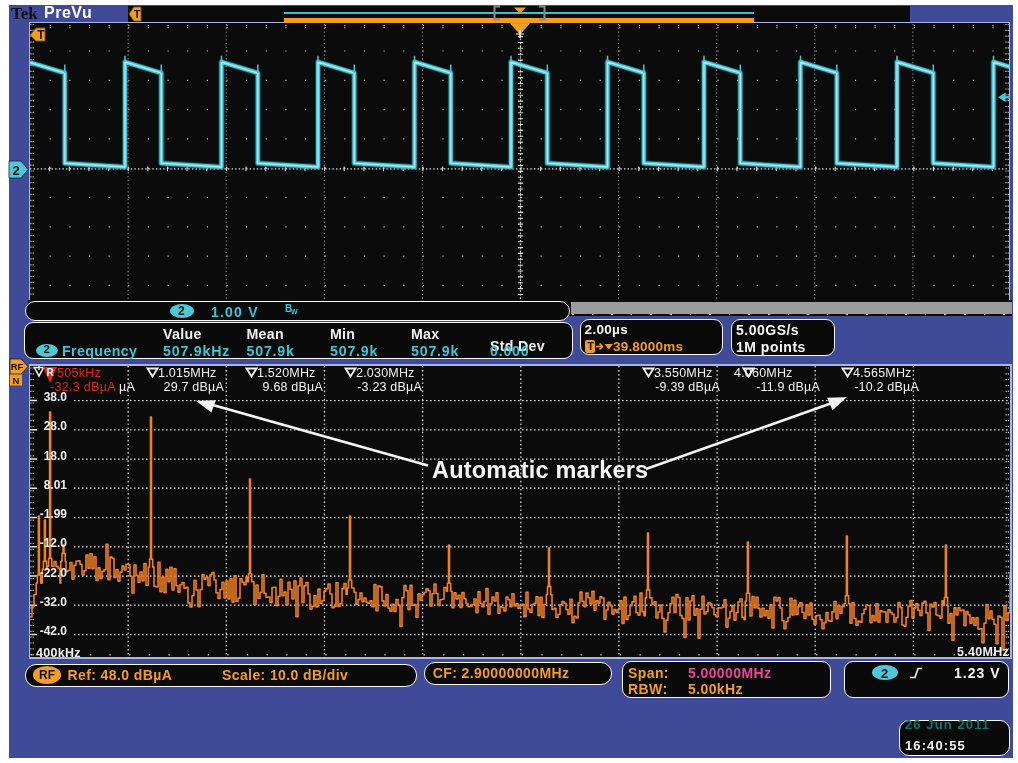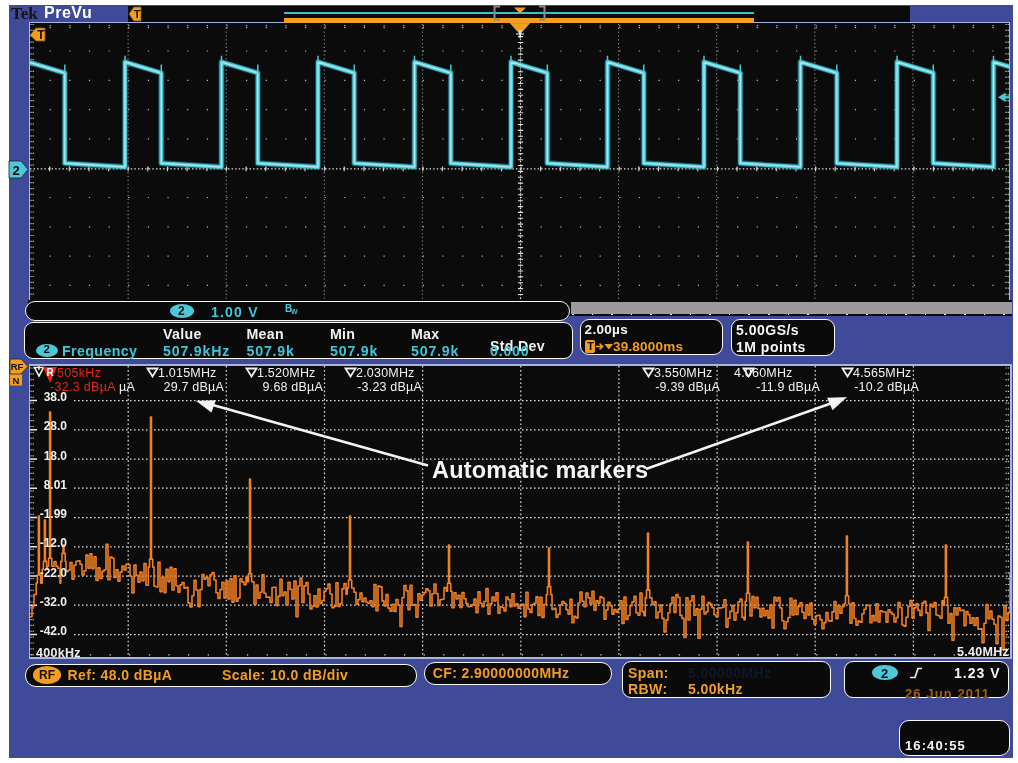--- a/index.html
+++ b/index.html
@@ -194,25 +194,25 @@
     </svg>
     <div class="box" style="left:25px;top:663.6px;width:392px;height:23px;border-radius:11px;"></div>
     <div class="ov" style="left:33px;top:666.4px;width:28px;height:17.4px;background:#f59e1e"></div>
     <div style="position:absolute;left:39px;top:668px;color:#101010;font-size:12px;font-weight:700;letter-spacing:0px;white-space:pre;">RF</div>
     <div style="position:absolute;left:67.5px;top:666.5px;color:#f59e1e;font-size:14px;font-weight:700;letter-spacing:0.4px;white-space:pre;">Ref: 48.0 dBµA</div>
     <div style="position:absolute;left:222px;top:666.5px;color:#f59e1e;font-size:14px;font-weight:700;letter-spacing:0.4px;white-space:pre;">Scale: 10.0 dB/div</div>
     <div class="box" style="left:424px;top:662.2px;width:188px;height:22.4px;border-radius:11px;"></div>
     <div style="position:absolute;left:432.7px;top:665px;color:#f59e1e;font-size:14px;font-weight:700;letter-spacing:0.4px;white-space:pre;">CF: 2.90000000MHz</div>
     <div class="box" style="left:622px;top:661.4px;width:209px;height:37px;"></div>
     <div style="position:absolute;left:628px;top:664.5px;color:#f0a028;font-size:14px;font-weight:700;letter-spacing:0.4px;white-space:pre;">Span:</div>
-    <div style="position:absolute;left:688px;top:664.5px;color:#0f172a;font-size:14px;font-weight:700;letter-spacing:0.4px;white-space:pre;">5.00000MHz</div>
+    <div style="position:absolute;left:688px;top:664.5px;color:#ec4899;font-size:14px;font-weight:700;letter-spacing:0.4px;white-space:pre;">5.00000MHz</div>
     <div style="position:absolute;left:628px;top:681px;color:#f0a028;font-size:14px;font-weight:700;letter-spacing:0.4px;white-space:pre;">RBW:</div>
     <div style="position:absolute;left:688px;top:681px;color:#f0a028;font-size:14px;font-weight:700;letter-spacing:0.4px;white-space:pre;">5.00kHz</div>
     <div class="box" style="left:844px;top:661px;width:165px;height:37px;"></div>
     <div class="ov" style="left:872px;top:664.8px;width:26px;height:15.5px;background:#4cc8d8"></div>
     <div style="position:absolute;left:881px;top:665.5px;color:#101010;font-size:13px;font-weight:700;letter-spacing:0px;white-space:pre;">2</div>
     <svg style="position:absolute;left:908px;top:666px" width="16" height="14">
       <path d="M2,11.5h5l3,-9h4" stroke="#e8e8e8" stroke-width="1.7" fill="none"></path>
     </svg>
     <div style="position:absolute;left:954px;top:665px;color:#f4f4f4;font-size:14px;font-weight:700;letter-spacing:1px;white-space:pre;">1.23 V</div>
     <div class="box" style="left:898.6px;top:719.8px;width:111px;height:36.4px;border-radius:10px;"></div>
-    <div style="position:absolute;left:905px;top:686px;color:#a16207;font-size:13px;font-weight:700;letter-spacing:1.1px;white-space:pre;text-align:right;">26 Jun 2011</div>
+    <div style="position:absolute;left:905px;top:717px;color:#0f766e;font-size:13px;font-weight:700;letter-spacing:1.1px;white-space:pre;text-align:right;">26 Jun 2011</div>
     <div style="position:absolute;left:905px;top:738px;color:#f4f4f4;font-size:13px;font-weight:700;letter-spacing:1.1px;white-space:pre;">16:40:55</div>
   </div>
 </body></html>

